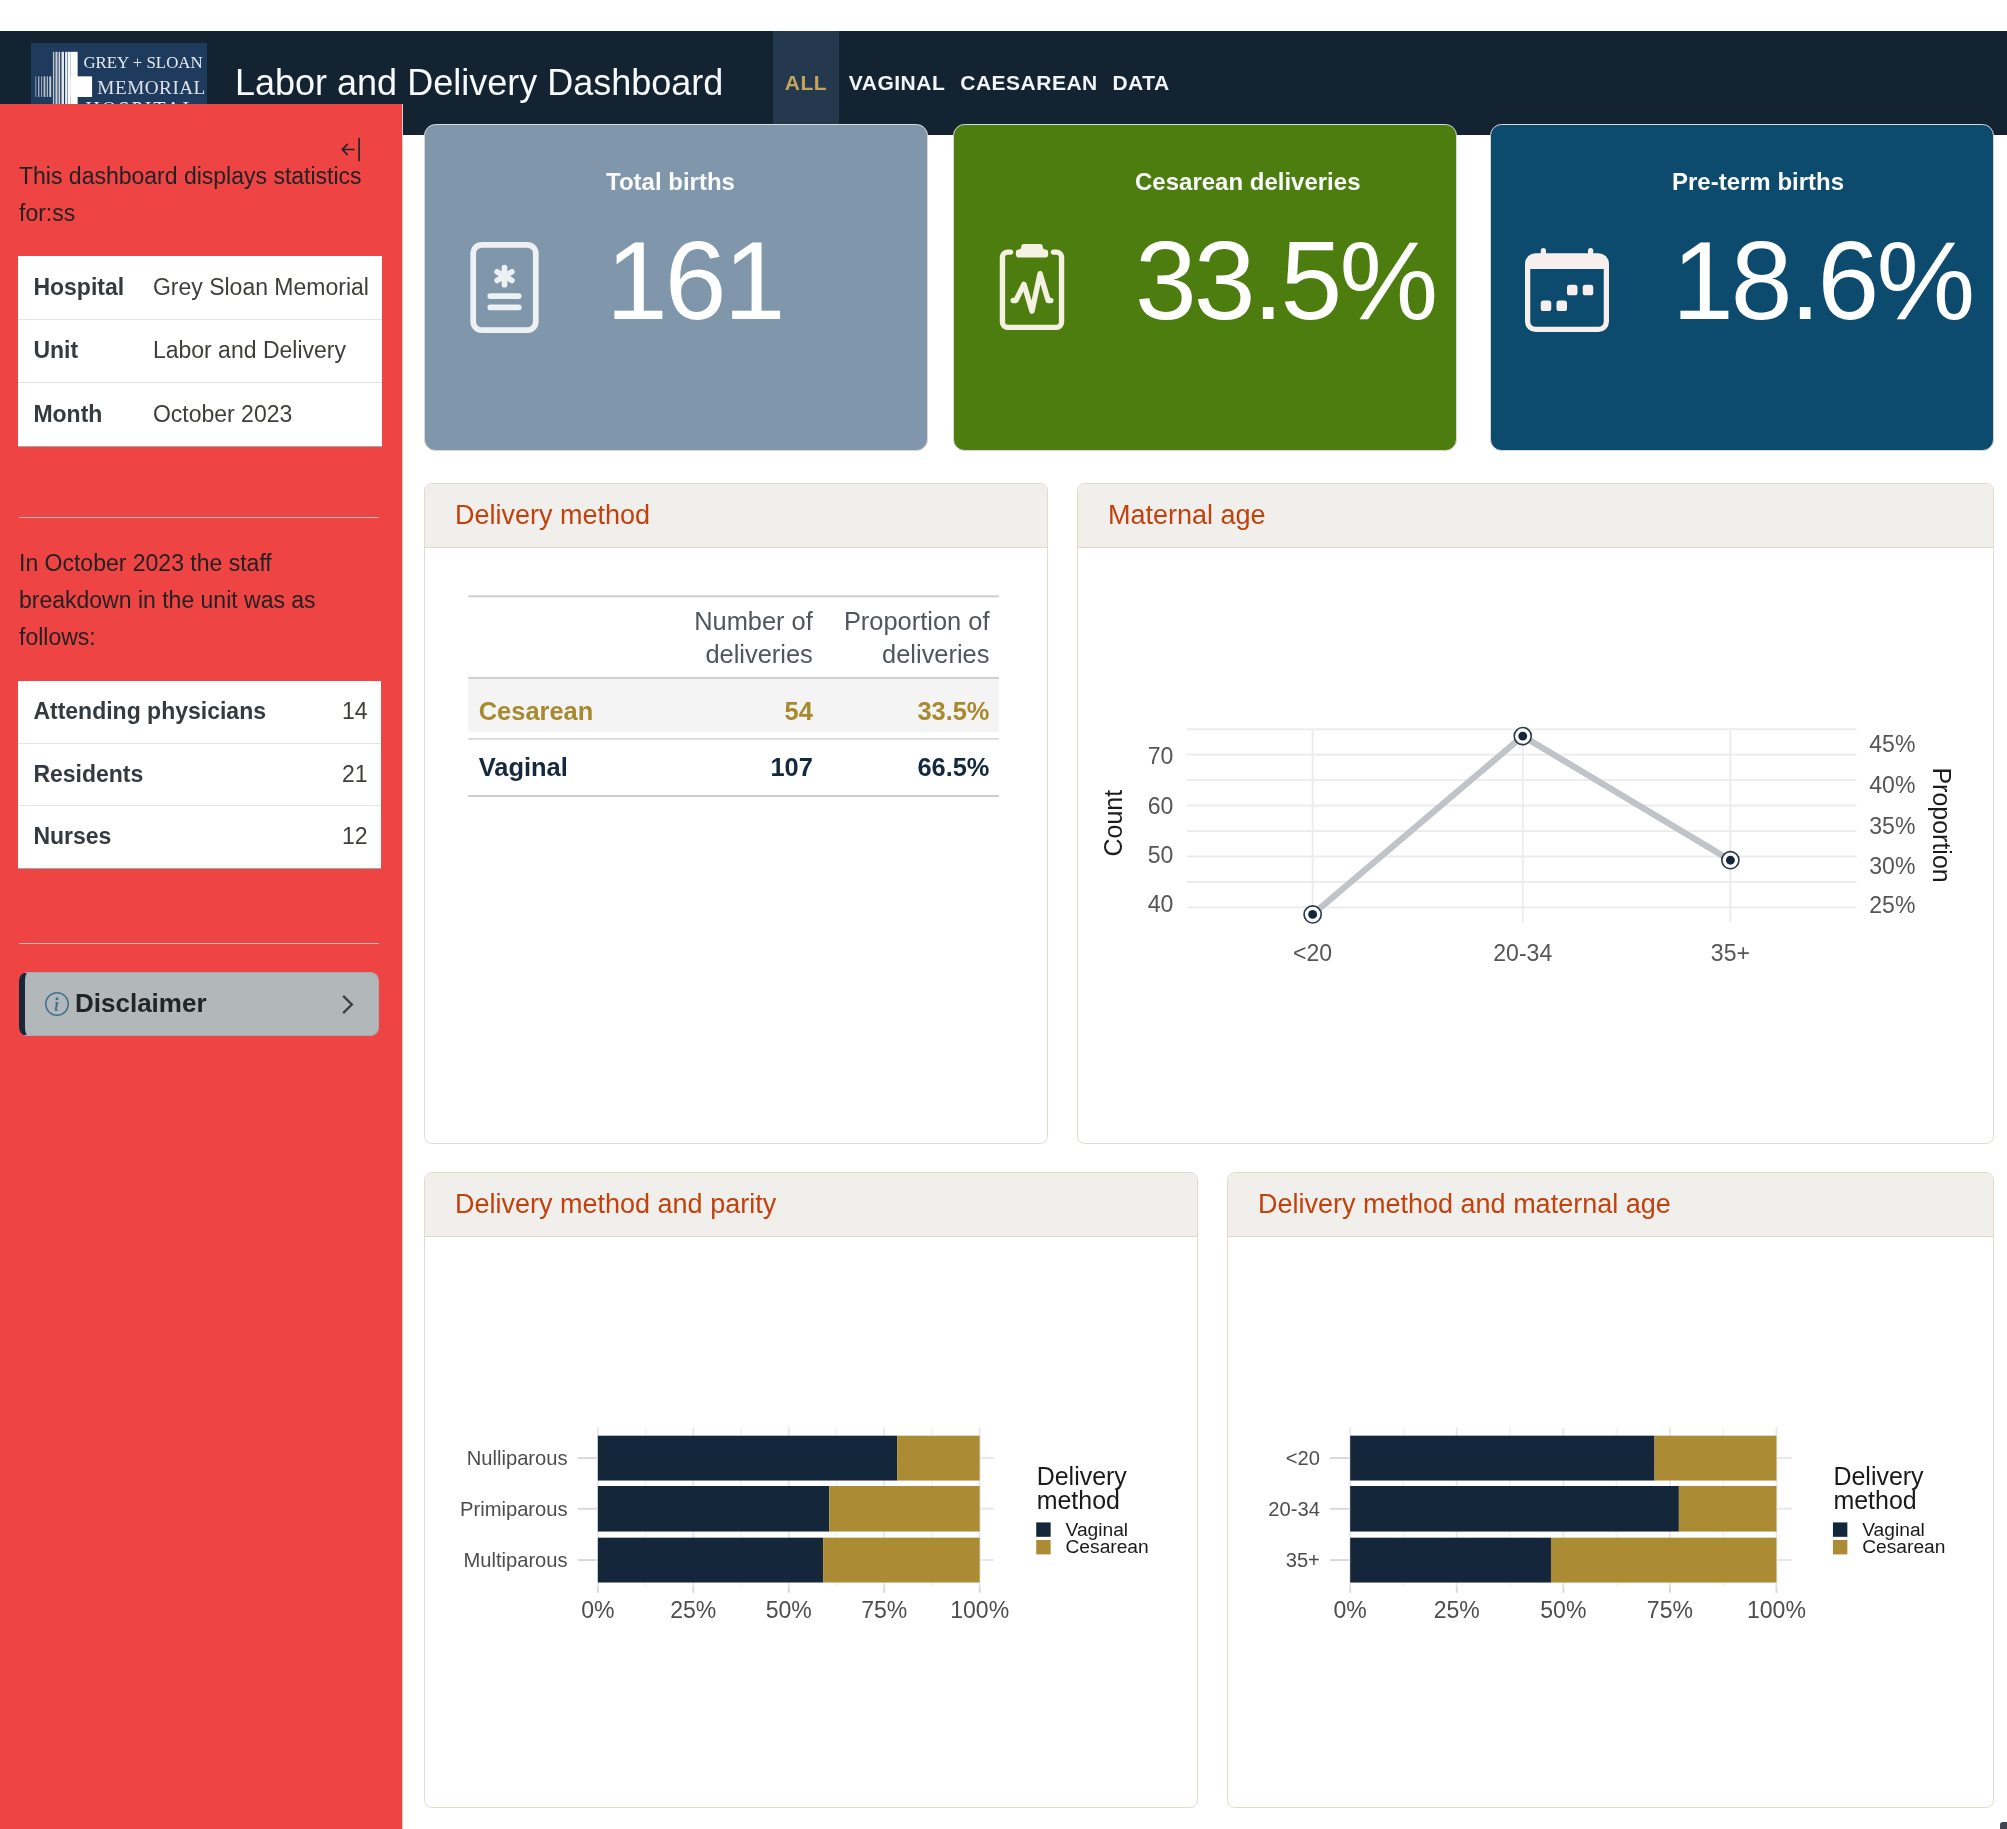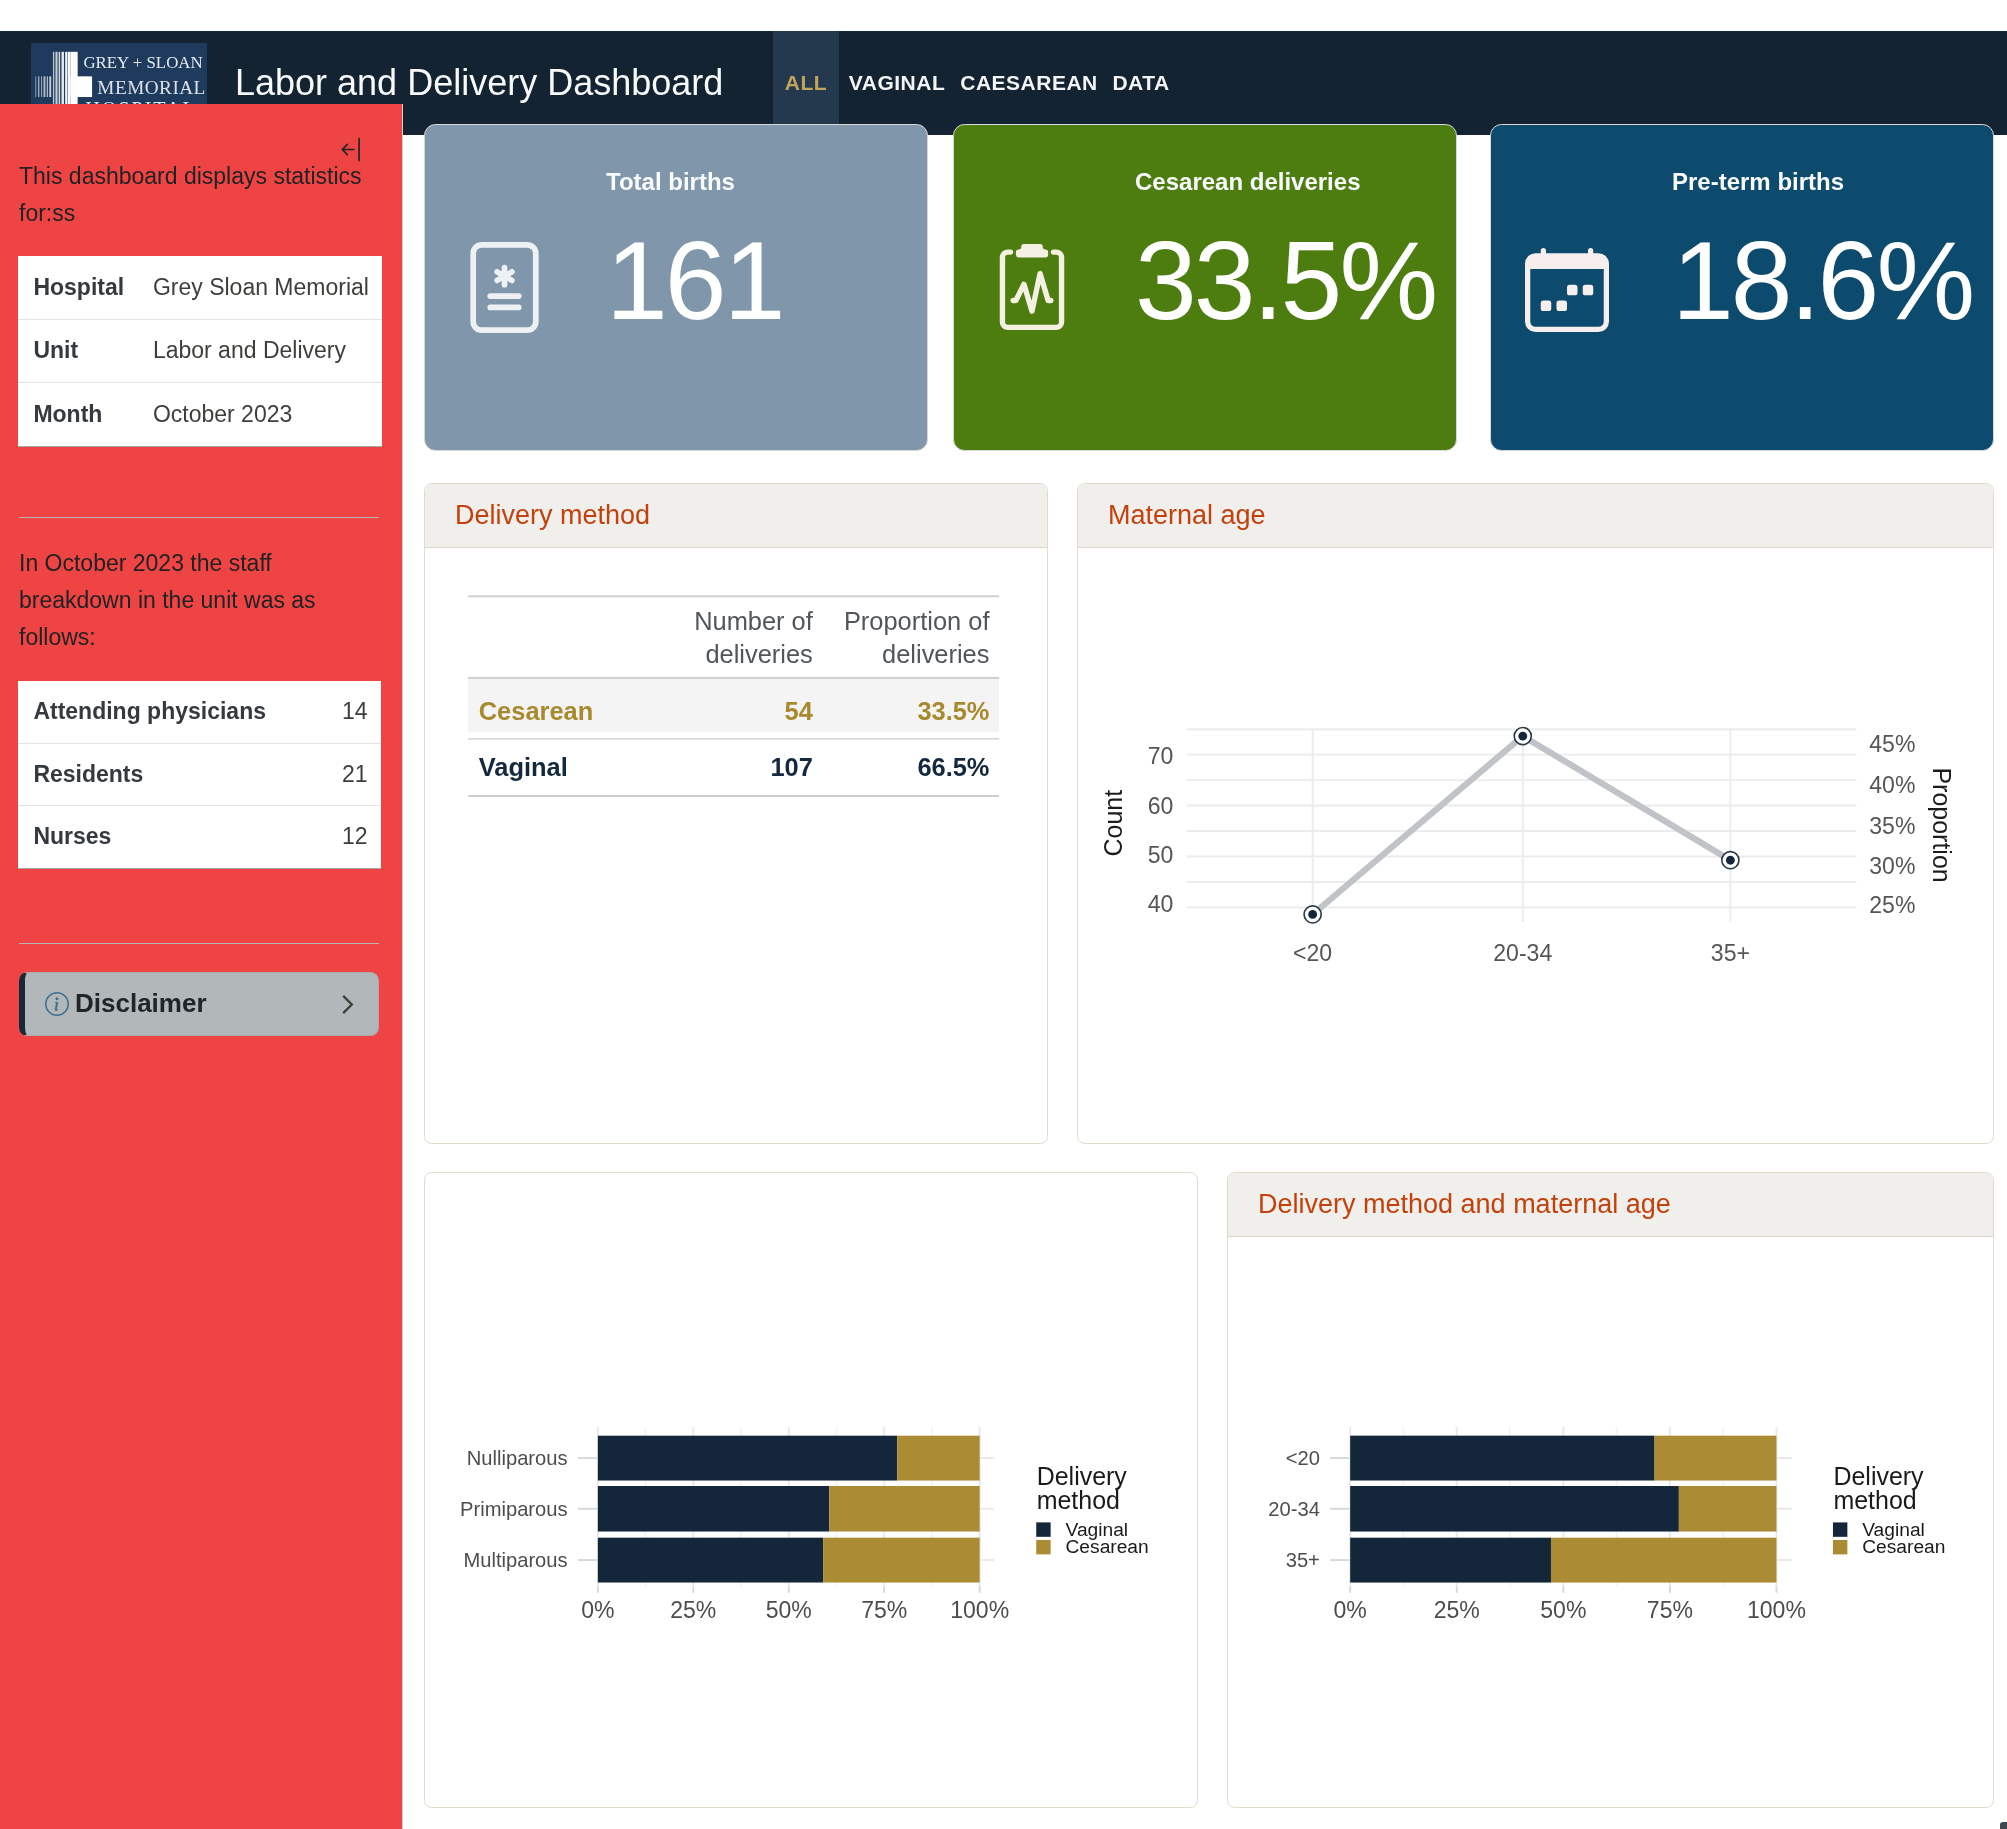--- a/index.html
+++ b/index.html
@@ -240,20 +240,23 @@
         <text x="678.8" y="497" text-anchor="middle">35+</text>
       </g>
       <g font-size="26" fill="#1C1C1C">
         <text x="46" y="353" text-anchor="middle" transform="rotate(-90 46 353)">Count</text>
         <text x="890" y="355" text-anchor="middle" transform="rotate(90 890 355)">Proportion</text>
       </g>
     </svg>
   </div>
 
   <div class="card" id="cardC" style="left:424px; top:1172px; width:774px; height:636px;">
+    <div class="chead">
+        <span>Delivery method and parity</span>
+      </div>
     <svg class="abs" style="left:0; top:0;" width="774" height="636" viewBox="0 0 806 662">
       <g stroke="#F4F4F4" stroke-width="2">
         <line x1="229.7" y1="264.5" x2="229.7" y2="430.4"></line>
         <line x1="329.1" y1="264.5" x2="329.1" y2="430.4"></line>
         <line x1="428.5" y1="264.5" x2="428.5" y2="430.4"></line>
         <line x1="527.9" y1="264.5" x2="527.9" y2="430.4"></line>
       </g>
       <g stroke="#E9E9E9" stroke-width="2">
         <line x1="180" y1="264.5" x2="180" y2="430.4"></line>
         <line x1="279.4" y1="264.5" x2="279.4" y2="430.4"></line>

